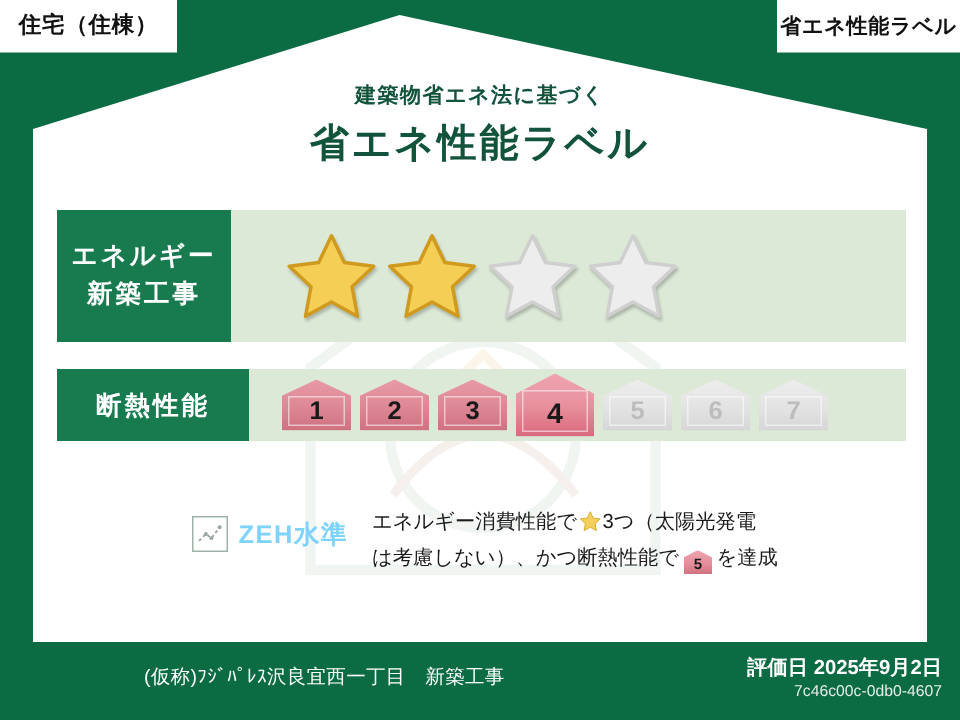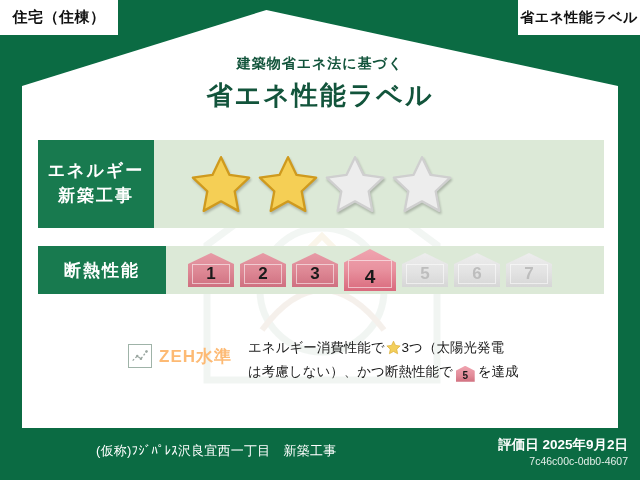--- a/index.html
+++ b/index.html
@@ -141,21 +141,21 @@
   #zeh-badge {
     display: flex; align-items: center; gap: 7px;
     margin-top: 8px; width: 120px; flex: none;
   }
   .zeh-icon {
     width: 24px; height: 24px;
     border: 1px solid #9fb3a8;
     background: #fff;
     display: block;
   }
-  #zeh-text { font-size: 17px; font-weight: bold; color: #fdba74; letter-spacing: 1px; }
+  #zeh-text { font-size: 17px; font-weight: bold; color: #7dd3fc; letter-spacing: 1px; }
 
   #desc {
     font-size: 13.5px; color: #1a1a1a; line-height: 1.75;
     font-weight: 500;
   }
   .inline-star { vertical-align: -3px; margin: 0 1px; }
   .inline-grade {
     display: inline-block; vertical-align: -3px;
     width: 19px; height: 16px; margin: 0 3px;
     clip-path: polygon(50% 0%, 100% 32%, 100% 100%, 0% 100%, 0% 32%);

